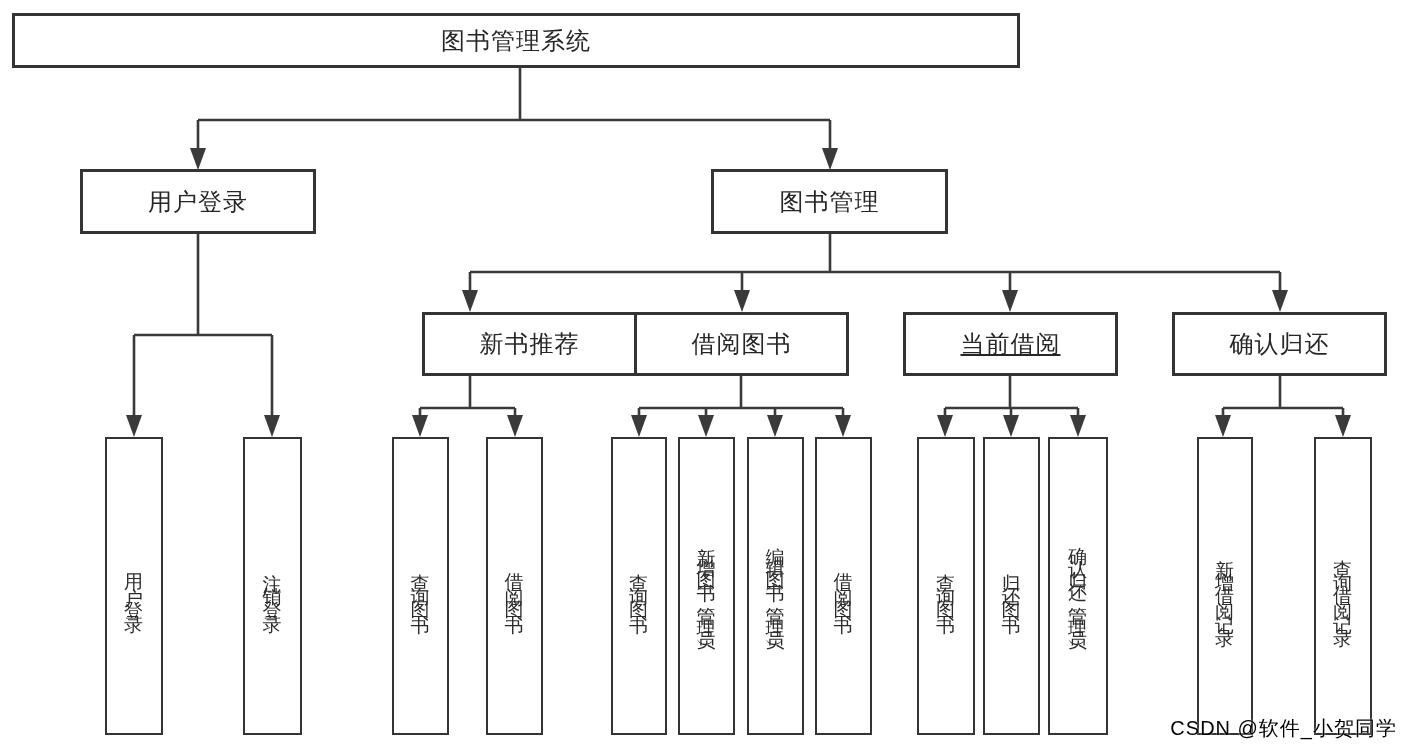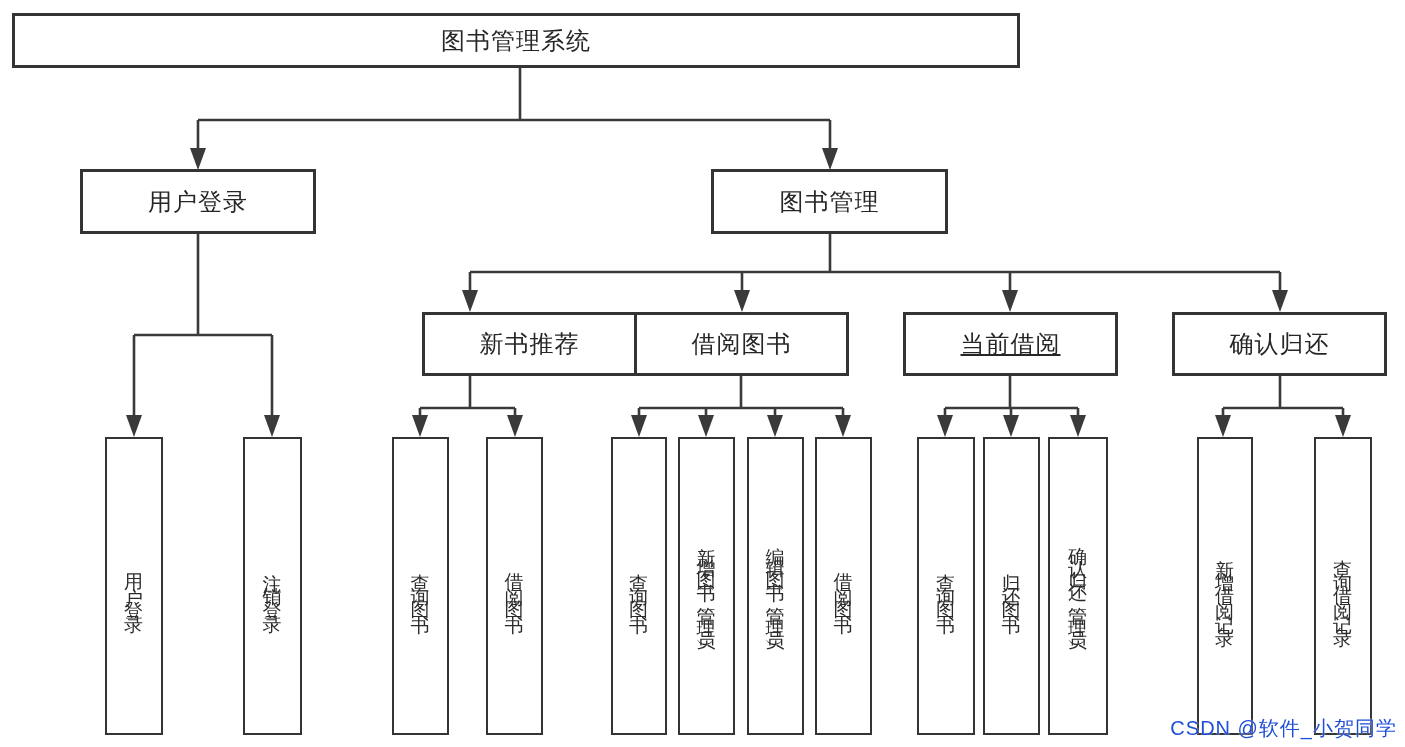--- a/index.html
+++ b/index.html
@@ -64,21 +64,21 @@
     font-size: 19px;
     line-height: 1;
     color: #2b2b2b;
     white-space: nowrap;
   }
   .watermark {
     position: absolute;
     right: 8px;
     bottom: 5px;
     font-size: 20px;
-    color: #1d4ed8;
+    color: #000000;
     letter-spacing: 1px;
     text-shadow: 0 0 2px #ffffff;
     white-space: nowrap;
   }
 </style>
 </head>
 <body>
 
 <div class="stage">
 

